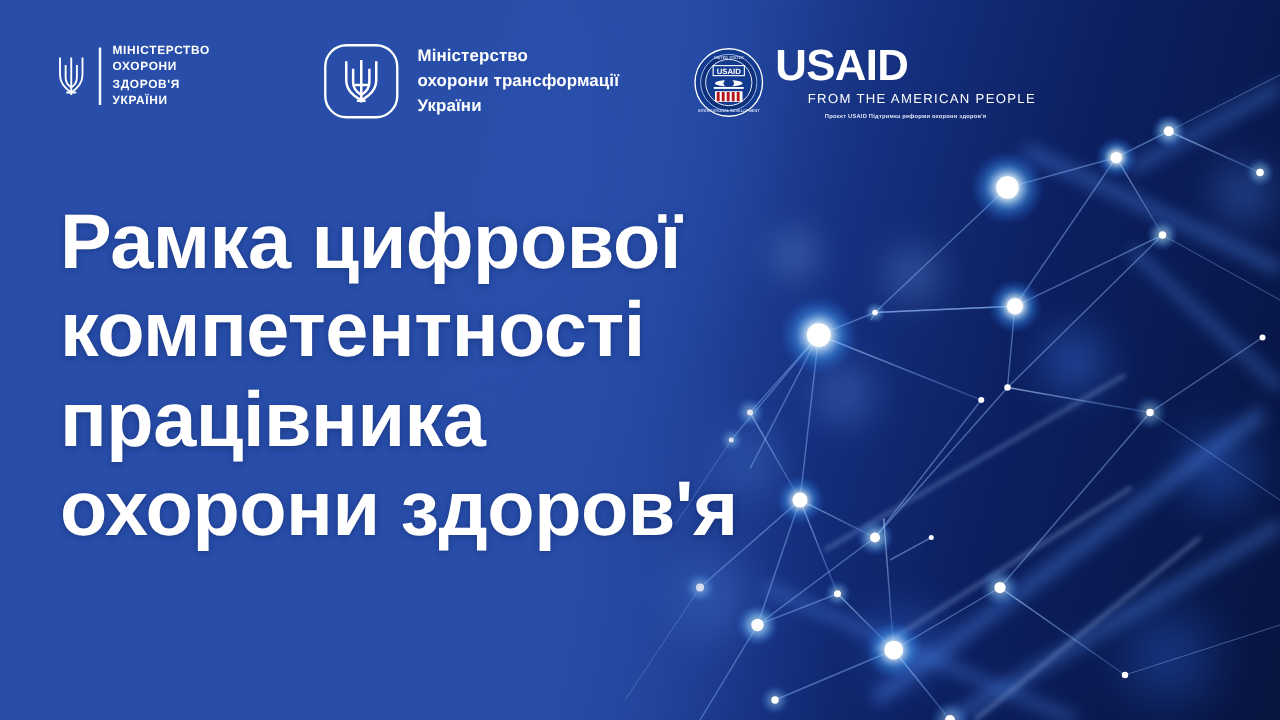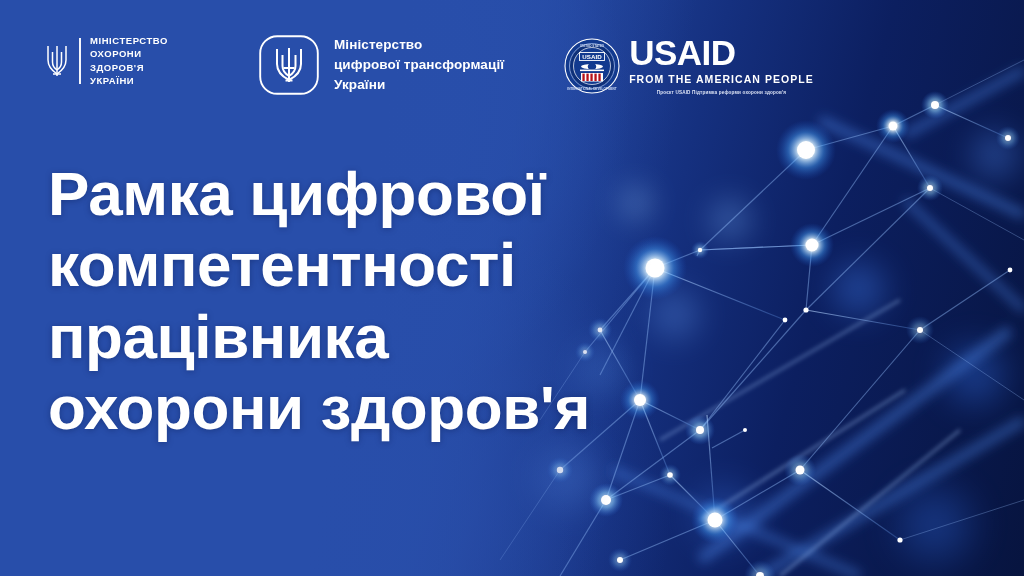--- a/index.html
+++ b/index.html
@@ -63,22 +63,22 @@
   }
 
   .logo-usaid { display:flex; align-items:center; gap:9px; margin-left:48px; padding-top:2px; }
   .usaid-seal { width:56px; height:56px; flex:none; }
   .usaid-right { display:flex; flex-direction:column; }
   .usaid-word {
     color:#fff; font-size:35px; font-weight:bold;
     letter-spacing:-0.5px; line-height:1; margin-top:-1px;
   }
   .usaid-sub {
-    color:#fff; font-size:10.5px; font-weight:bold;
-    letter-spacing:1.05px; margin-top:3px; white-space:nowrap;
+    color:#fff; font-size:10.5px; font-weight:normal;
+    letter-spacing:1.05px; margin-top:3px; white-space:nowrap;margin-left:26px;
   }
   .usaid-tag {
     color:#e6ecfb; font-size:4.6px; font-weight:bold;
     letter-spacing:.18px; margin-top:5px; white-space:nowrap;
     text-align:center; opacity:.95;
   }
 
   
   .headline {
     position:absolute; left:48px; top:158px;
@@ -285,21 +285,21 @@
           <path d="M19 15 V30 Q19 40 31 46"></path>
           <path d="M43 15 V30 Q43 40 31 46"></path>
           <path d="M24.5 21 V32 Q24.5 38 31 42"></path>
           <path d="M37.5 21 V32 Q37.5 38 31 42"></path>
           <path d="M25.5 34 H36.5"></path>
           <path d="M27.5 46.5 H34.5"></path>
         </g>
       </svg>
       <div class="mdt-text">
         <div>Міністерство</div>
-        <div>цифрової трансформації</div>
+        <div>охорони трансформації</div>
         <div>України</div>
       </div>
     </div>
 
     <div class="logo-usaid">
       <svg class="usaid-seal" viewBox="0 0 56 56">
         <circle cx="28" cy="28" r="27" fill="#123a8f" stroke="#ffffff" stroke-width="1.1"></circle>
         <circle cx="28" cy="28" r="22.5" fill="#0e3079" stroke="#9db6e8" stroke-width=".8"></circle>
         <circle cx="28" cy="28" r="18.5" fill="#123a8f" stroke="#ffffff" stroke-width=".7"></circle>
         <g fill="#cfdcf5" font-size="3.1" font-family="Liberation Sans, sans-serif" font-weight="bold">

